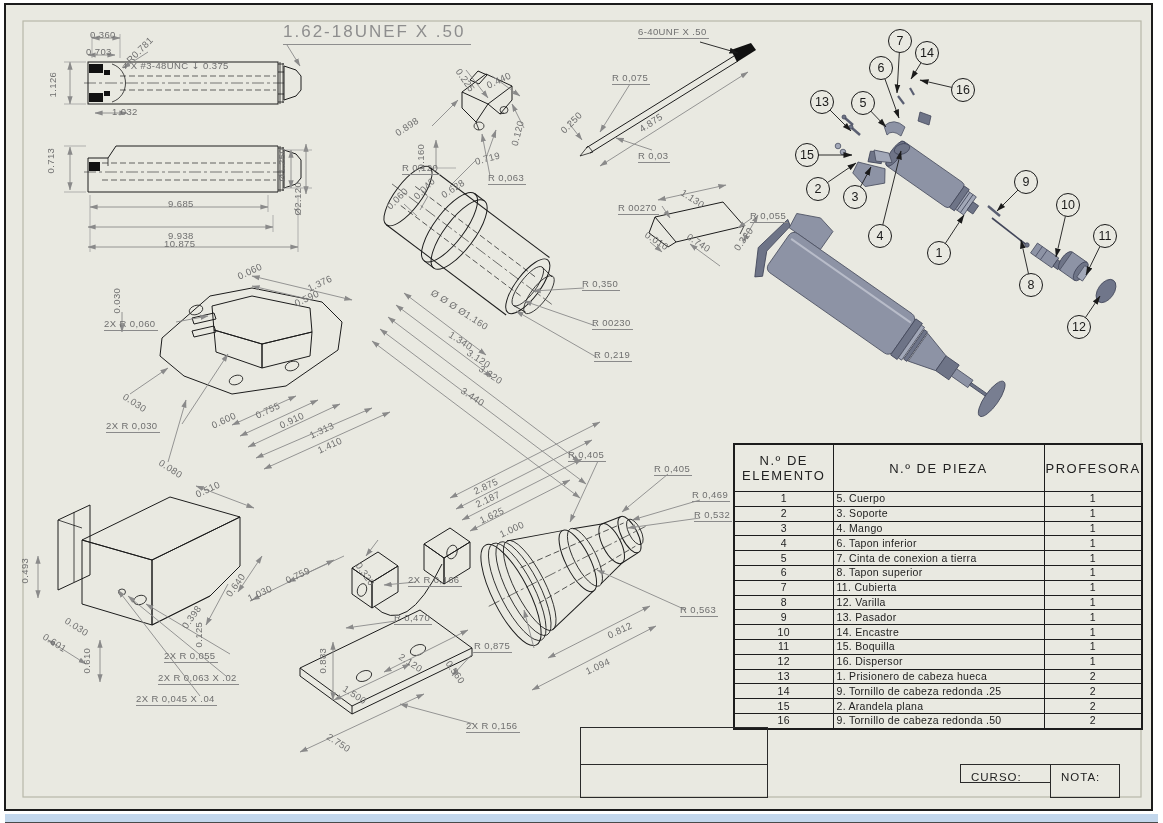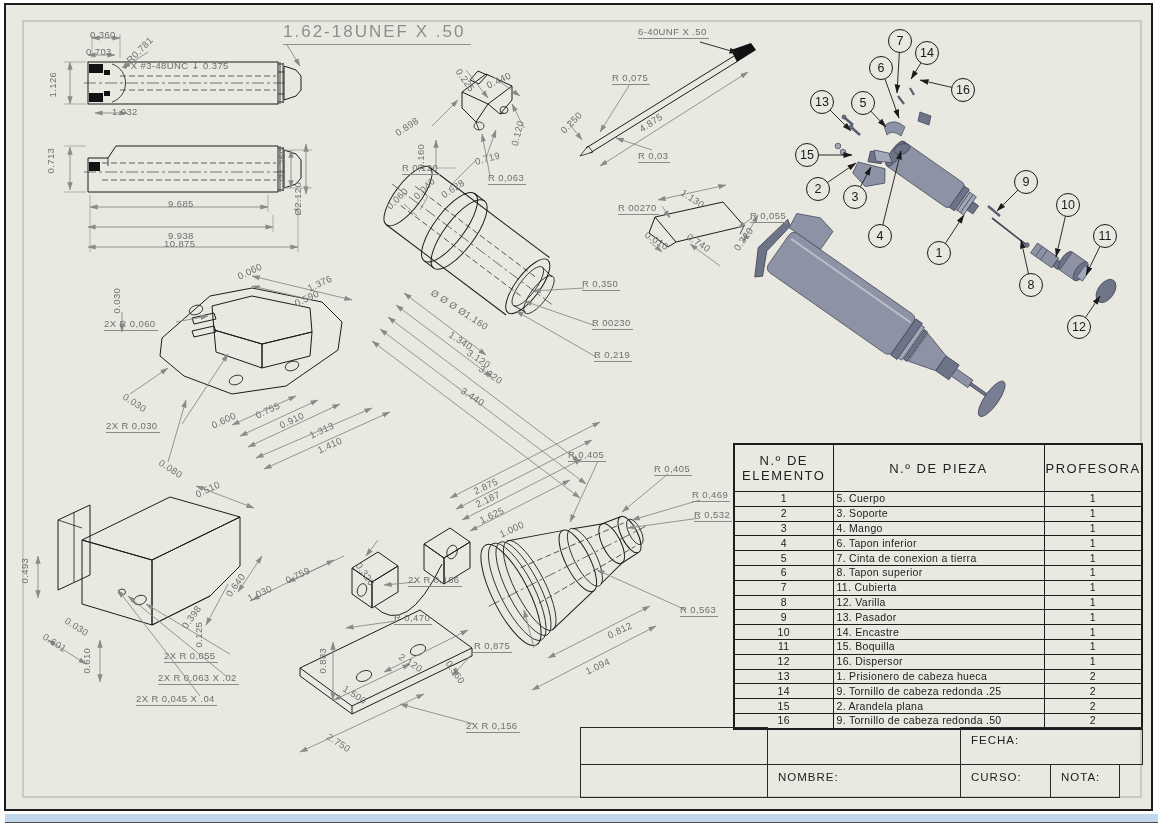--- a/index.html
+++ b/index.html
@@ -584,18 +584,16 @@
         </tr>
         <tr>
           <td>16</td>
           <td class="left">9. Tornillo de cabeza redonda .50</td>
           <td>2</td>
         </tr>
       </tbody>
   </table>
 
   <div class="tb" style="left:580px;top:727px;width:188px;height:38px"></div>
-  <div class="tb" style="left:960px;top:727px;width:183px;height:38px"><span>FECHA:</span></div>
   <div class="tb" style="left:580px;top:764px;width:188px;height:34px"></div>
-  <div class="tb" style="left:767px;top:764px;width:194px;height:34px"><span>NOMBRE:</span></div>
-  <div class="tb" style="left:960px;top:764px;width:91px;height:34px"><span>CURSO:</span></div>
+  <div class="tb" style="left:960px;top:764px;width:91px;height:19px"><span>CURSO:</span></div>
   <div class="tb" style="left:1050px;top:764px;width:70px;height:34px"><span>NOTA:</span></div>
 </div>
 
 </body></html>

